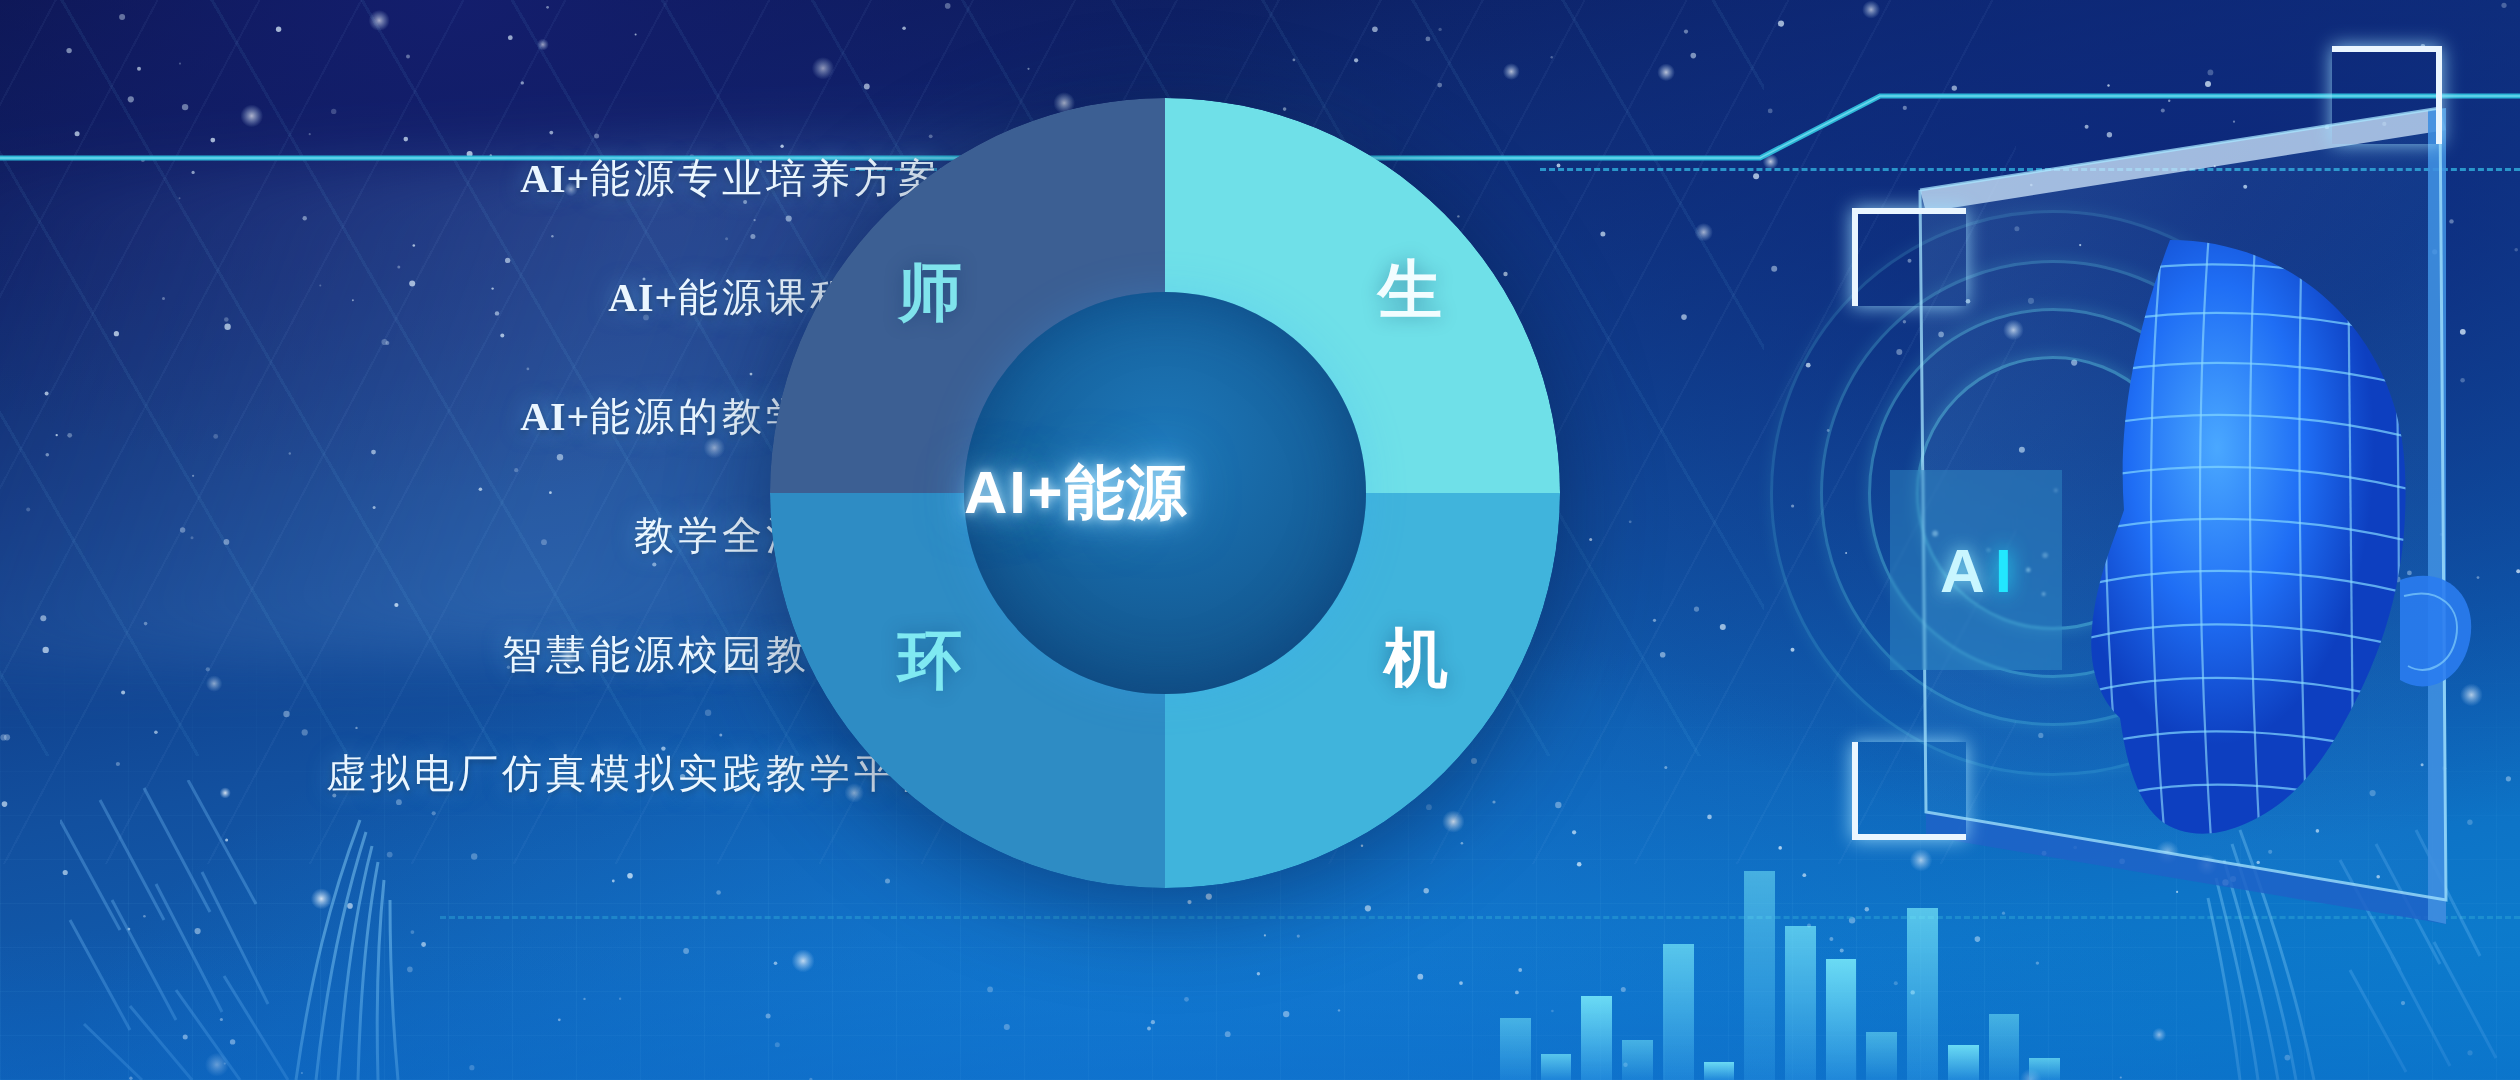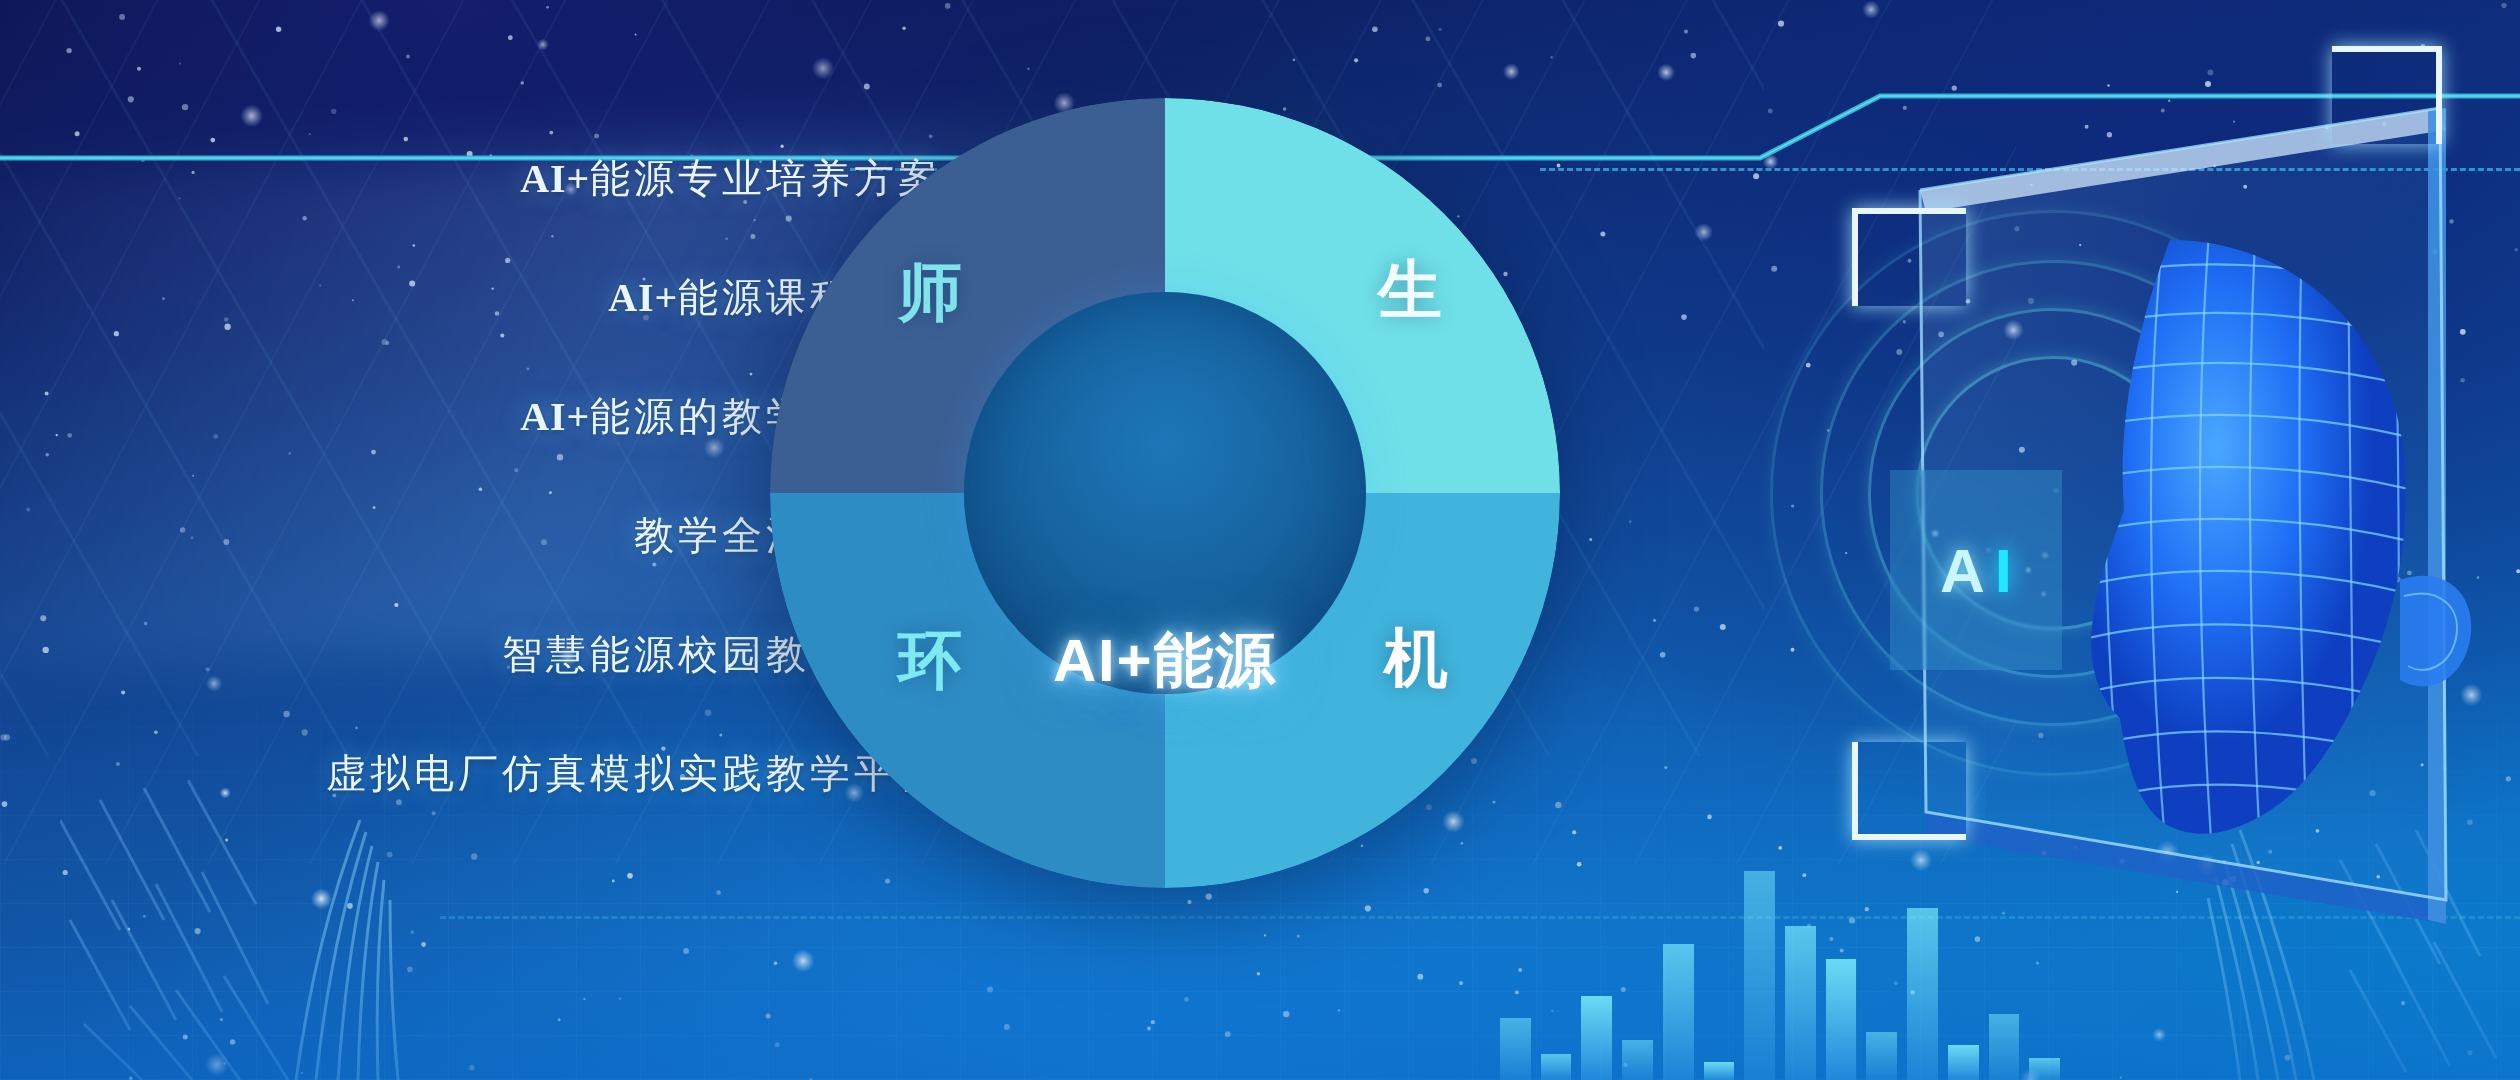--- a/index.html
+++ b/index.html
@@ -118,21 +118,21 @@
   #quad-label-3{right:112px;top:528px;color:#ffffff;}     
 
   #donut-center{
     position:absolute;
     left:50%;top:50%;
     width:402px;height:402px;
     margin:-201px 0 0 -201px;
     border-radius:50%;
     background:radial-gradient(circle at 50% 38%, #1a6fae 0%, #17629f 42%, #124e86 78%, #0f4575 100%);
     box-shadow:0 0 60px rgba(10,60,120,.55) inset, 0 0 42px rgba(60,170,255,.22);
-    display:flex;flex-direction:row;align-items:flex-end;justify-content:center;
+    display:flex;flex-direction:column;align-items:flex-start;justify-content:center;
     gap:20px;
   }
   .center-line{
     color:#ffffff;
     font-size:60px;
     font-weight:800;
     letter-spacing:.03em;
     line-height:1.08;
     white-space:nowrap;
     text-shadow:0 0 26px rgba(140,220,255,.95), 0 0 52px rgba(90,190,255,.6), 0 0 10px rgba(255,255,255,.7);

